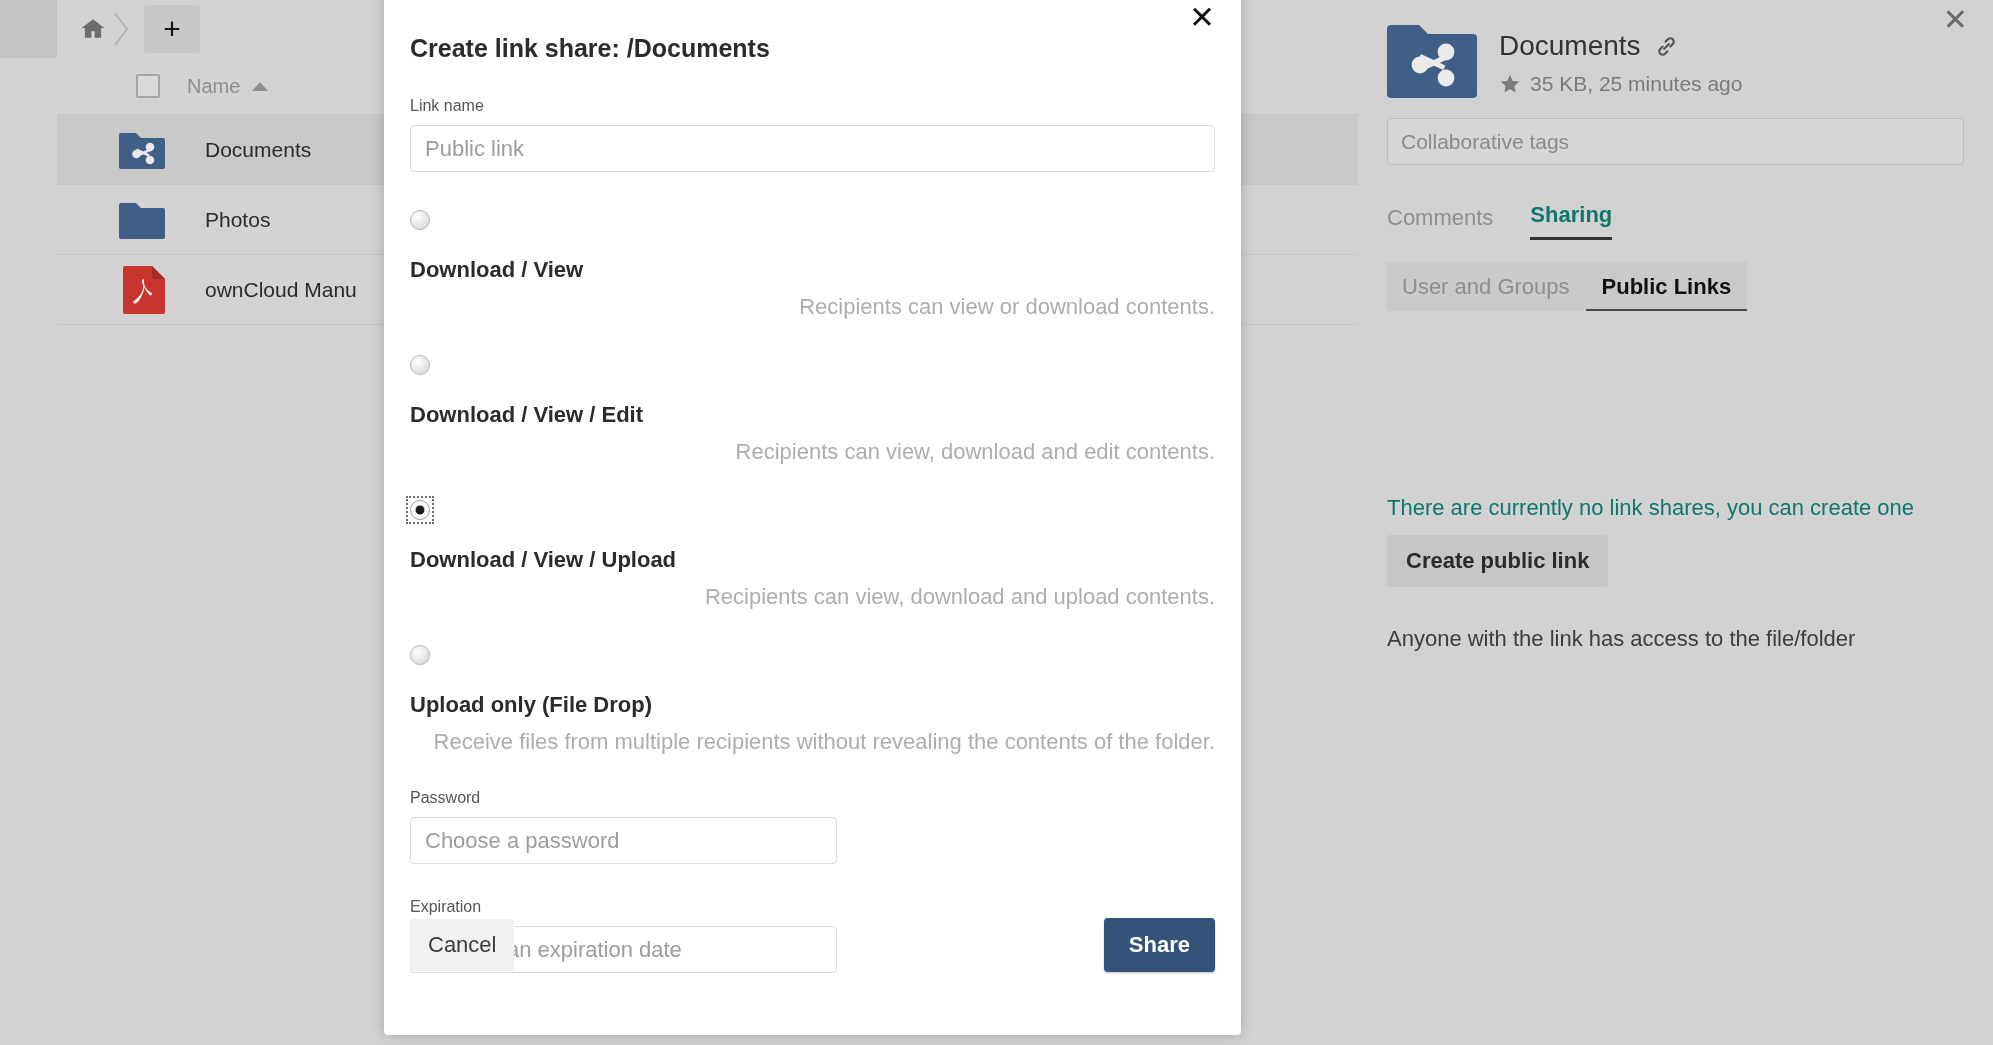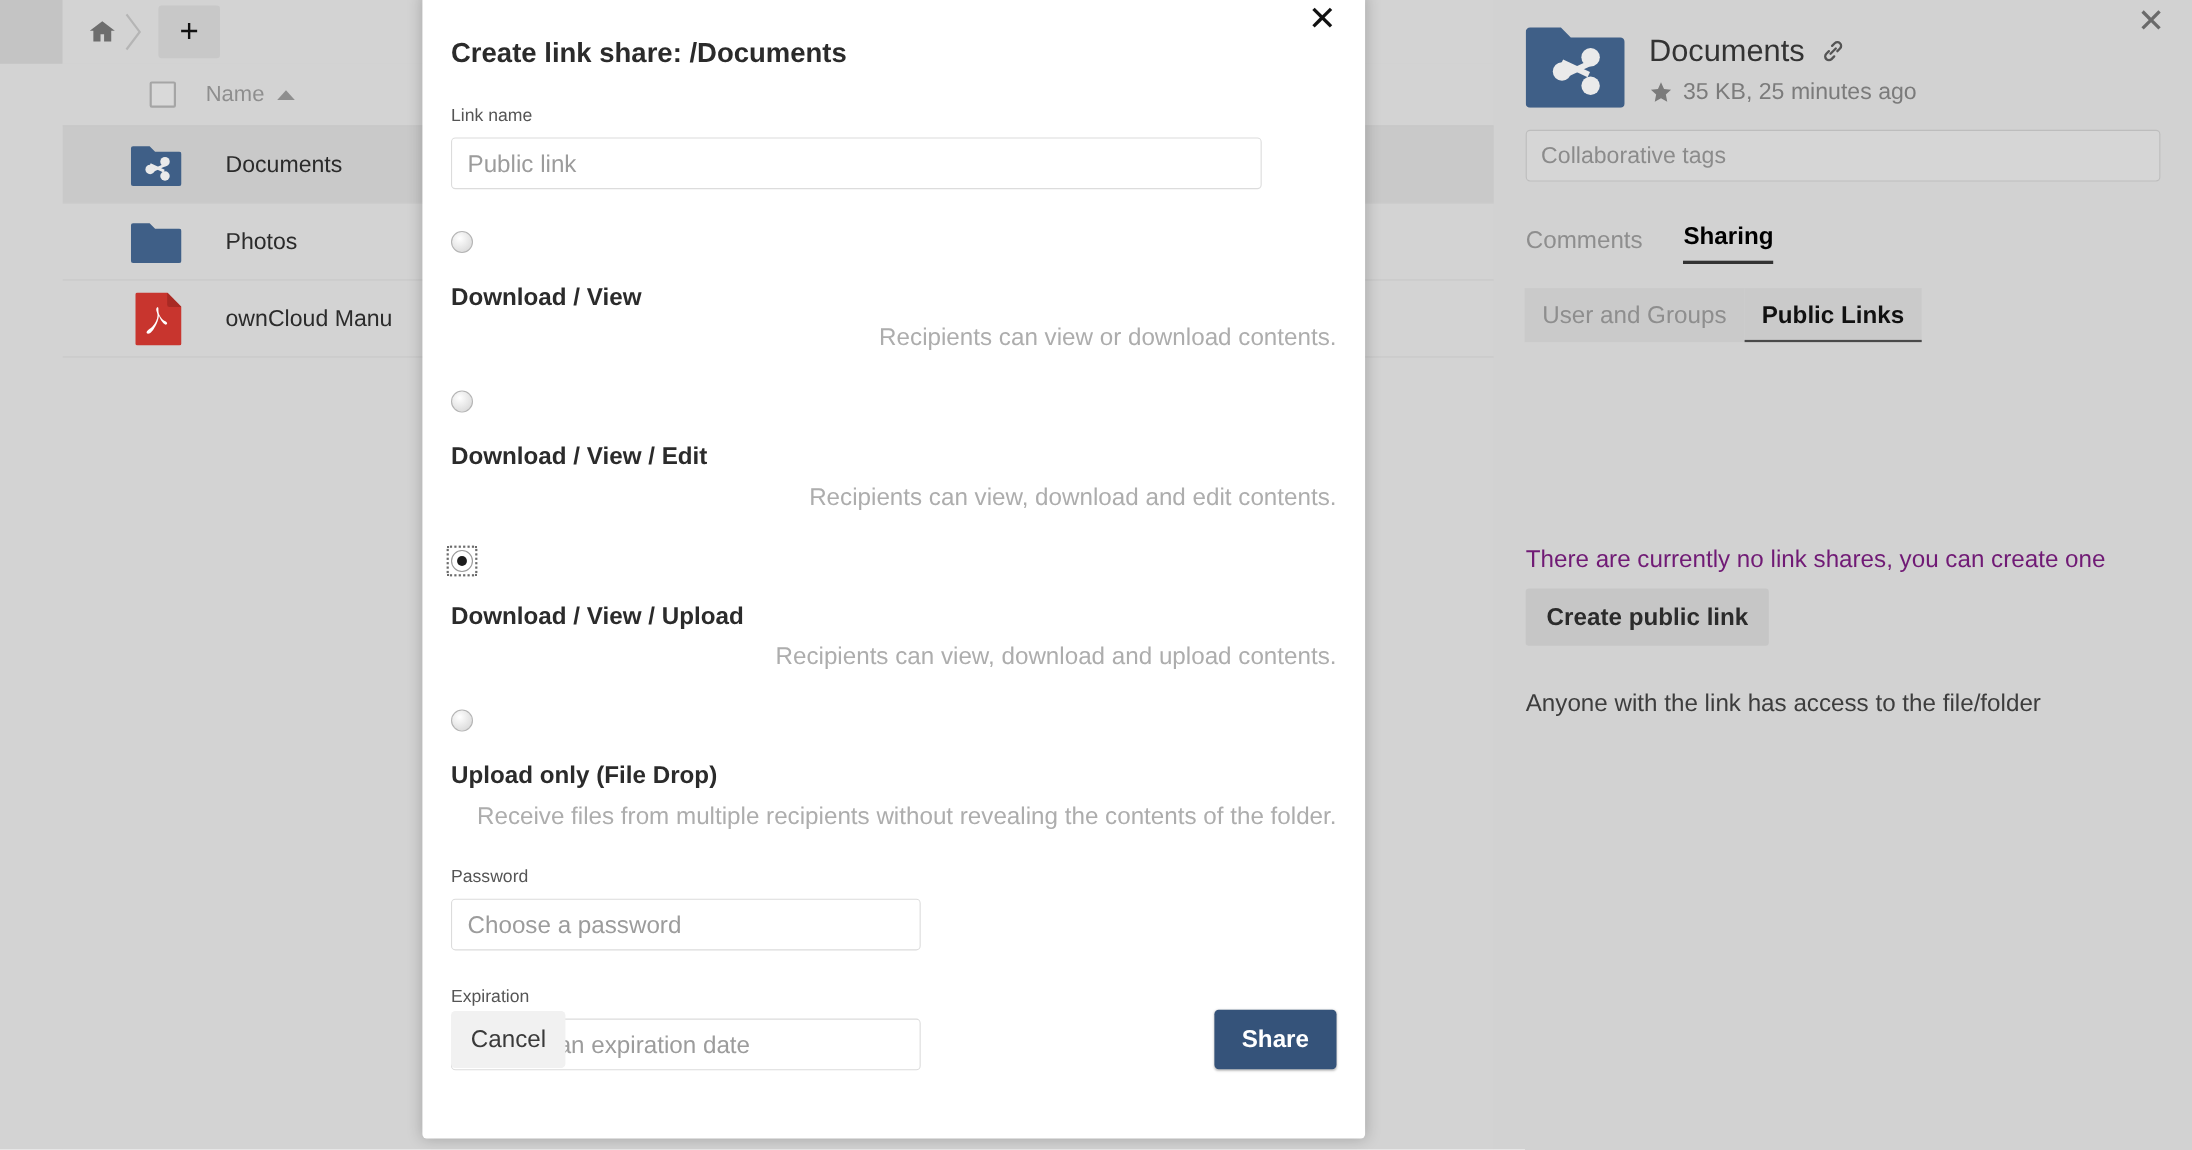--- a/index.html
+++ b/index.html
@@ -72,30 +72,30 @@
 
   .tags-input {
     position: absolute; left: 29px; top: 118px; width: 577px; height: 47px;
     background: #d6d6d6; border: 1px solid #bdbdbd; border-radius: 4px;
     display: flex; align-items: center; padding-left: 13px;
     font-size: 21px; color: #8b8b8b;
   }
 
   .sb-tabs { position: absolute; left: 29px; top: 202px; display: flex; align-items: flex-end; gap: 37px; }
   .sb-tab { font-size: 22px; color: #8e8e8e; padding-bottom: 9px; cursor: pointer; }
-  .sb-tab.active { color: #000000; font-weight: bold; border-bottom: 3px solid #333; }
+  .sb-tab.active { color: #0f766e; font-weight: bold; border-bottom: 3px solid #333; }
 
   .sub-tabs { position: absolute; left: 28px; top: 262px; display: flex; }
   .sub-tab {
     font-size: 22px; color: #8e8e8e; background: #cacaca;
     padding: 12px 16px 9px 16px; cursor: pointer;
   }
   .sub-tab.active { color: #111; font-weight: bold; border-bottom: 2px solid #4a4a4a; }
 
-  .sb-empty-text { position: absolute; left: 29px; top: 495px; font-size: 22px; color: #701a75; }
+  .sb-empty-text { position: absolute; left: 29px; top: 495px; font-size: 22px; color: #0f766e; }
   .create-link-btn {
     position: absolute; left: 29px; top: 535px;
     background: #c6c6c6; border: none; border-radius: 3px;
     padding: 13px 19px; font-size: 22px; font-weight: bold; color: #2b2b2b;
     cursor: pointer; font-family: "Liberation Sans", sans-serif;
   }
   .sb-note { position: absolute; left: 29px; top: 626px; font-size: 22px; color: #3d3d3d; }
 
   
   .modal-shell {
@@ -107,21 +107,21 @@
   .modal-close {
     position: absolute; right: 26px; top: 8px;
     font-size: 31px; line-height: 1; color: #111; cursor: pointer;
     font-family: "DejaVu Sans", sans-serif; font-weight: bold;
   }
   .modal-body { position: absolute; left: 26px; top: 40px; right: 26px; }
   .modal-title { font-size: 25px; font-weight: bold; color: #2b2b2b; }
 
   .field-label { font-size: 16px; color: #555; margin-top: 34px; }
   .text-input {
-    margin-top: 10px; height: 47px; width: 737px;
+    margin-top: 10px; height: 47px; width: 805px;
     border: 1px solid #dcdcdc; border-radius: 4px; background: #fff;
     display: flex; align-items: center; padding-left: 14px;
     font-size: 22px; color: #9c9c9c;
   }
   .text-input.small { width: 427px; }
 
   .radio-group { margin-top: 38px; }
   .radio-item { margin-top: 35px; }
   .radio-item:first-child { margin-top: 0; }
   .radio-head { display: flex; align-items: flex-start; gap: 27px; flex-direction: column; }

